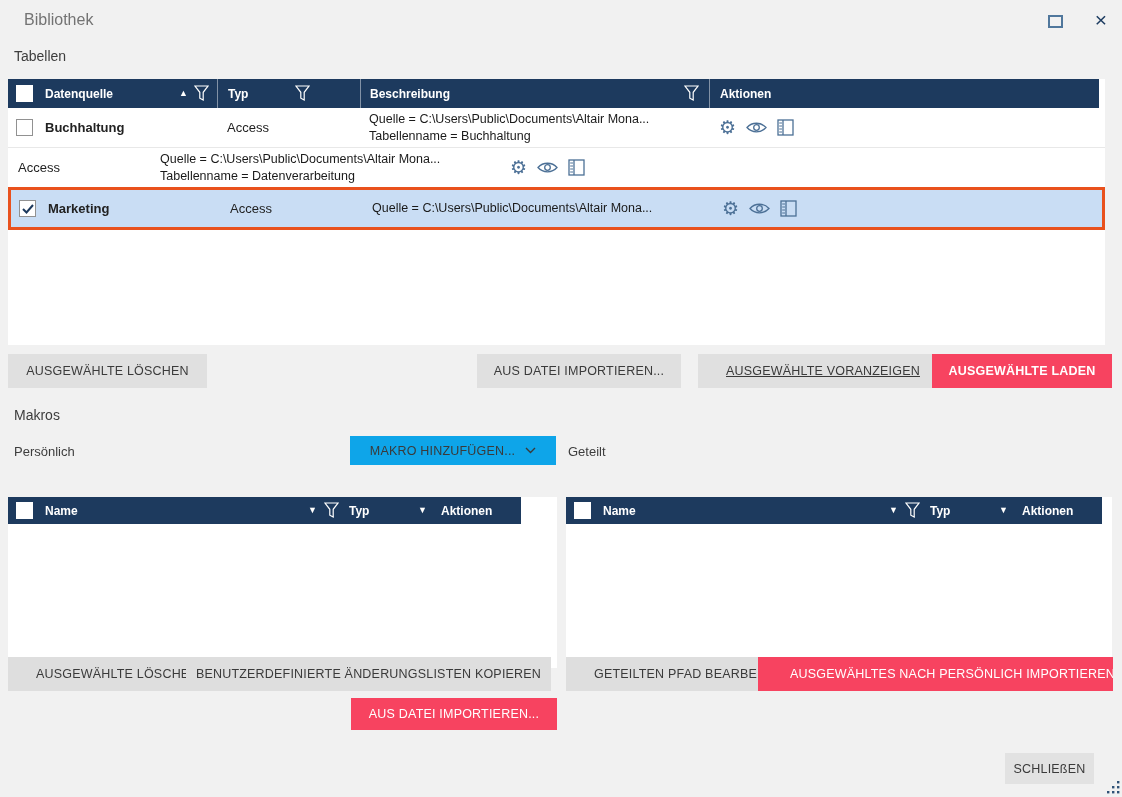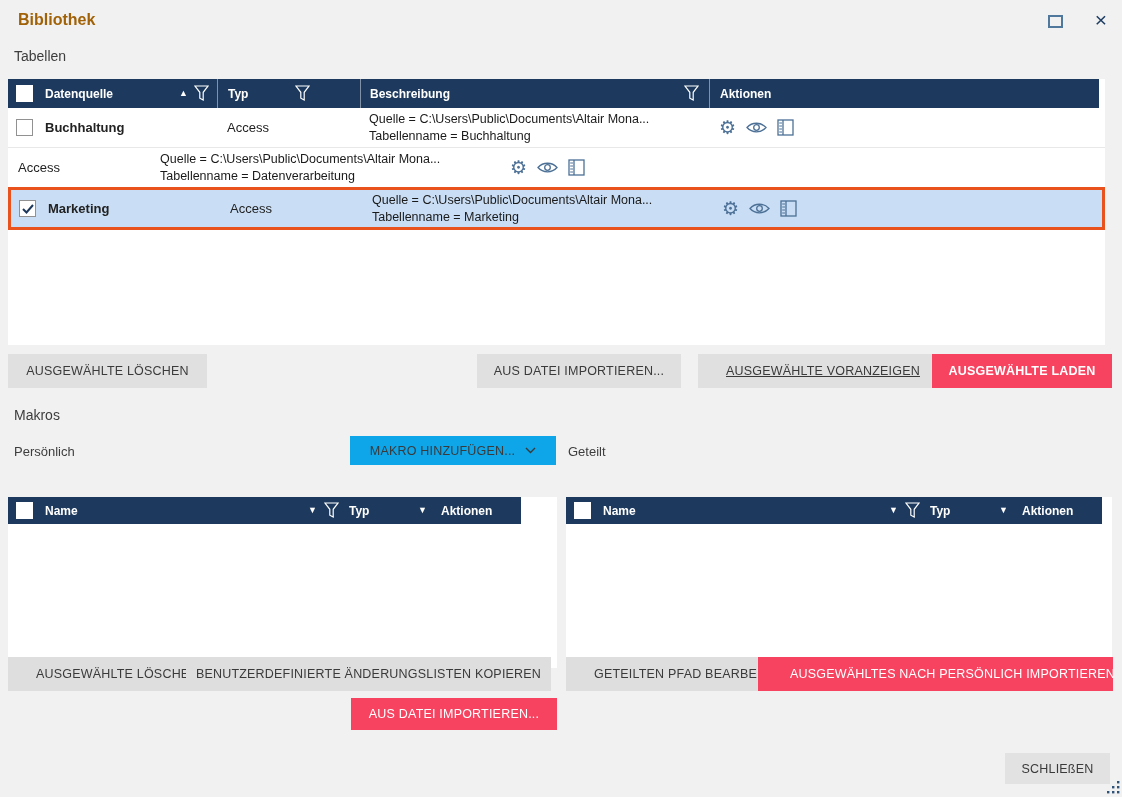--- a/index.html
+++ b/index.html
@@ -7,21 +7,21 @@
   body {
     position:relative;
     background:#f1f1f1;
     font-family:"Liberation Sans","DejaVu Sans",sans-serif;
     color:#1a1a1a;
     overflow:hidden;
   }
   .abs { position:absolute; }
 
   
-  .dlg-title { left:18px; top:11px; font-size:16px; font-weight:700; color:#a16207; }
+  .dlg-title { left:24px; top:11px; font-size:16px; font-weight:400; color:#737373; }
   .win-max { left:1048px; top:15px; width:15px; height:13px; border:2px solid #50779c; background:transparent; cursor:pointer; }
   .win-close { left:1088px; top:6px; width:26px; height:28px; font-size:21px; color:#1d3c61; text-align:center; line-height:28px; cursor:pointer; font-weight:400; }
 
   .section-label { font-size:14px; color:#3d3d3d; }
   .sub-label { font-size:13px; color:#3d3d3d; }
 
   
   .navy-header { background:#1d3a5e; color:#fff; display:flex; align-items:center; }
   .hdr-label { font-size:12px; font-weight:700; color:#fff; white-space:nowrap; }
   .checkbox {
@@ -179,21 +179,20 @@
           </svg>
         </span>
       <span class="cell-name">Marketing</span>
     </div>
     <div class="c2">
         <span class="cell-typ">Access</span>
       </div>
     <div class="c3">
         <div class="desc">
       <div>Quelle = C:\Users\Public\Documents\Altair Mona...</div>
-      <div>Tabellenname = Marketing</div>
     </div>
       </div>
     <div class="c4">
         <div class="action-icons">
       <span class="gear-glyph">⚙</span>
       <svg width="23" height="15" viewBox="0 0 23 15">
             <path d="M2 7.5 C7 1.8 16 1.8 21 7.5 C16 13.2 7 13.2 2 7.5 Z" fill="none" stroke="#4c7096" stroke-width="1.3"></path>
             <circle cx="11.5" cy="7.5" r="2.8" fill="none" stroke="#4c7096" stroke-width="1.3"></circle>
           </svg>
       <svg width="17" height="17" viewBox="0 0 17 17">
@@ -259,21 +258,21 @@
     <span class="hdr-label mk-aktionen">Aktionen</span>
   </div>
 </div>
 
 <button class="btn clip-right" style="left:8px;top:657px;width:178px;background:#dedede;">AUSGEWÄHLTE LÖSCHEN</button>
 <button class="btn" style="left:186px;top:657px;width:365px;background:#dedede;">BENUTZERDEFINIERTE ÄNDERUNGSLISTEN KOPIEREN</button>
 <button class="btn clip-right" style="left:566px;top:657px;width:192px;background:#dedede;">GETEILTEN PFAD BEARBEITEN</button>
 <button class="btn pink" style="left:758px;top:657px;width:355px;padding-left:34px;">AUSGEWÄHLTES NACH PERSÖNLICH IMPORTIEREN</button>
 <button class="btn pink" style="left:351px;top:698px;width:206px;height:32px;">AUS DATEI IMPORTIEREN...</button>
 
-<button class="btn" style="left:1005px;top:753px;width:105px;height:31px;background:#e2e2e2;">SCHLIEßEN</button>
+<button class="btn" style="left:1005px;top:753px;width:89px;height:31px;background:#e2e2e2;">SCHLIEßEN</button>
 
 <svg class="abs grip" width="13" height="13" viewBox="0 0 13 13">
   <rect x="10" y="0" width="2.4" height="2.4" fill="#2f5277"></rect>
   <rect x="10" y="5" width="2.4" height="2.4" fill="#2f5277"></rect>
   <rect x="10" y="10" width="2.4" height="2.4" fill="#2f5277"></rect>
   <rect x="5" y="5" width="2.4" height="2.4" fill="#2f5277"></rect>
   <rect x="5" y="10" width="2.4" height="2.4" fill="#2f5277"></rect>
   <rect x="0" y="10" width="2.4" height="2.4" fill="#2f5277"></rect>
 </svg>
 

